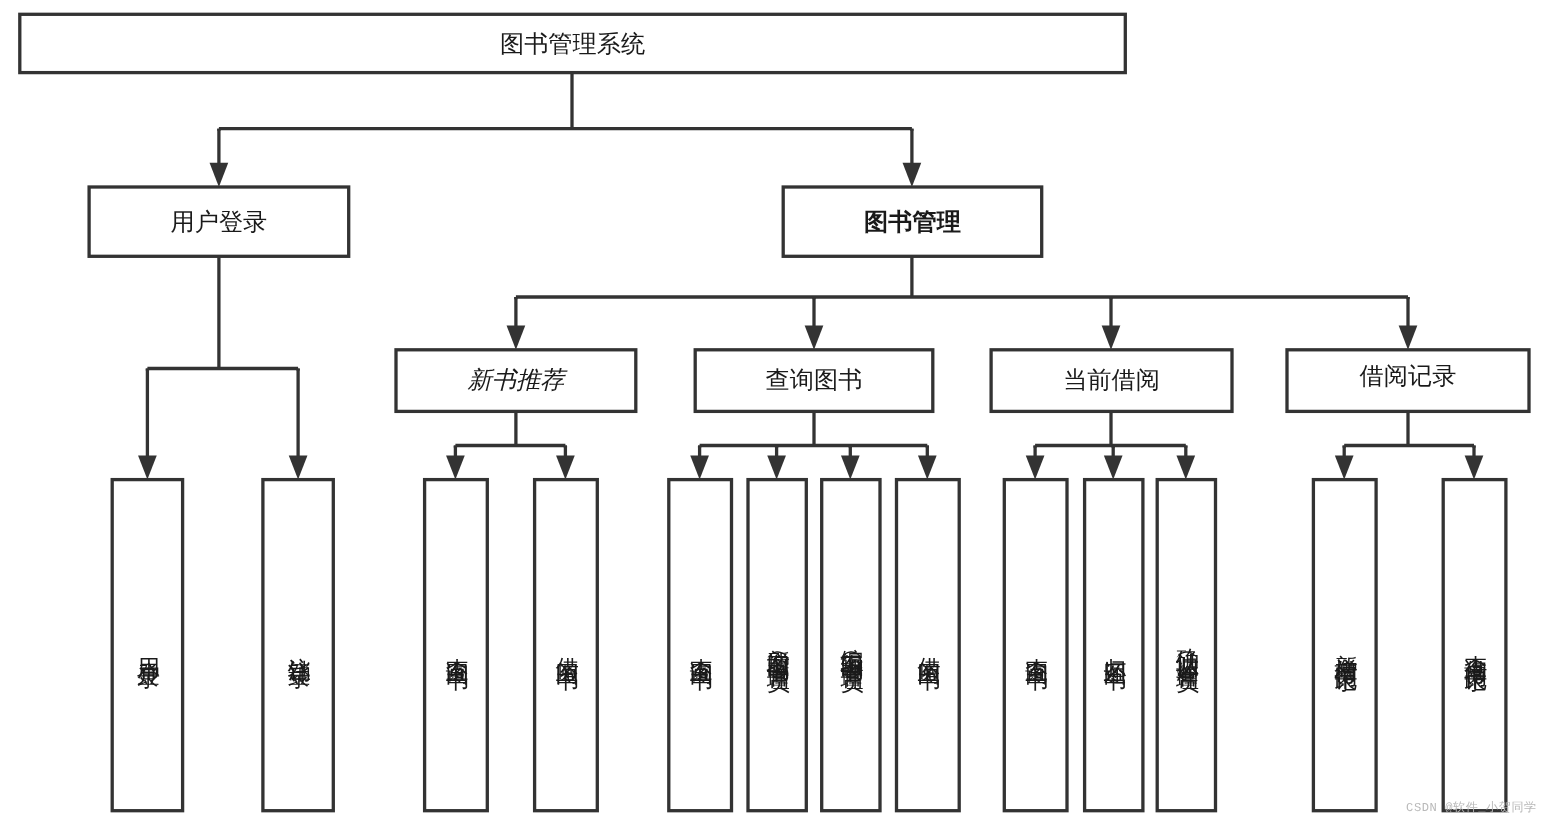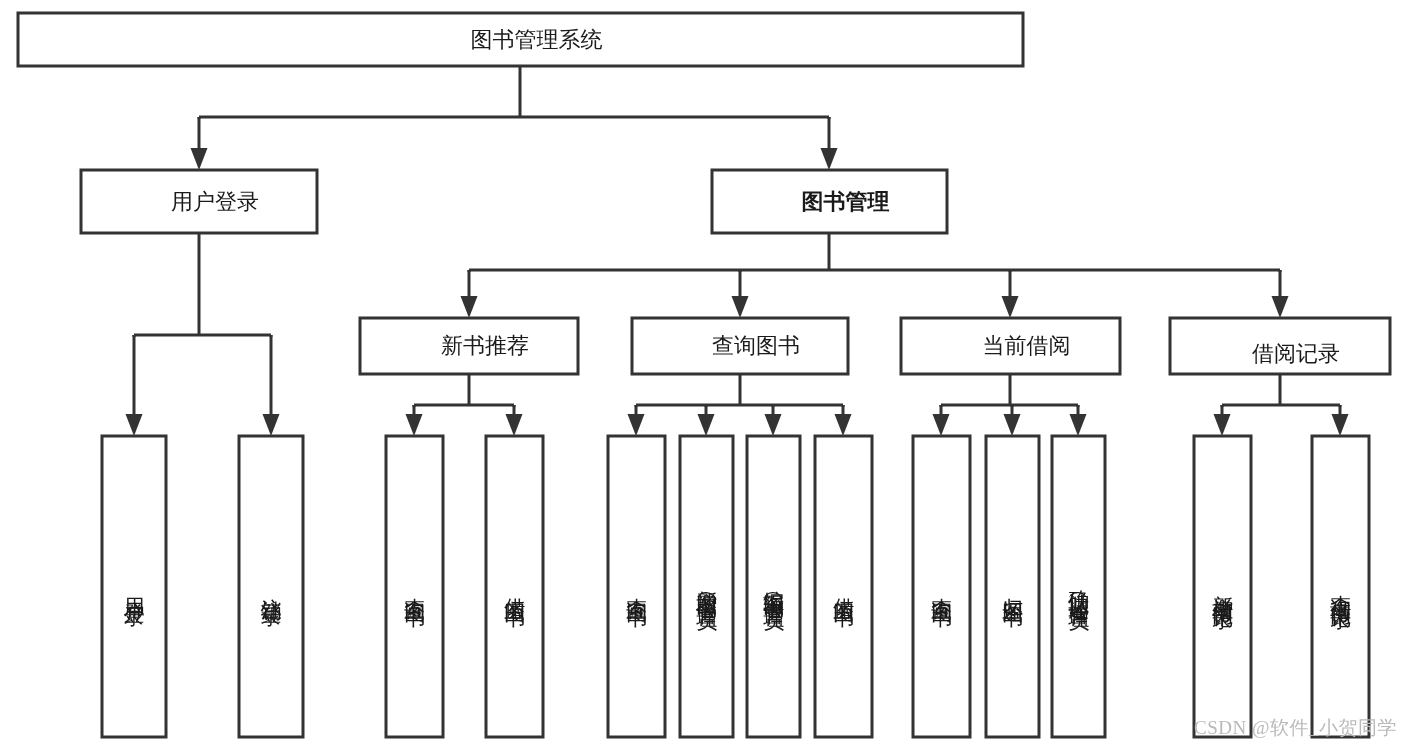--- a/index.html
+++ b/index.html
@@ -57,34 +57,33 @@
     letter-spacing: 3px;
     color: #1a1a1a;
     white-space: nowrap;
   }
   .hlabel-wrap {
     position: absolute;
     display: flex;
     align-items: center;
     justify-content: center;
     pointer-events: none;
-    padding-left: 16px;
   }
   .hlabel-text {
     font-family: "Liberation Sans", "DejaVu Sans", sans-serif;
     font-size: 22px;
     color: #1a1a1a;
     white-space: nowrap;
   }
   #watermark {
     position: absolute;
     right: 8px;
     bottom: 6px;
-    font-family: Liberation Serif, serif;
-    font-size: 19px;
+    font-family: Liberation Mono, monospace;
+    font-size: 11px;
     color: #b9b9b9;
     letter-spacing: 0.5px;
     user-select: none;
     margin-top: 36px;
   }
 </style>
 </head>
 <body>
 
 <div id="diagram-root">
@@ -188,30 +187,30 @@
   <div id="label-layer">
       <div class="hlabel-wrap" style="left: 18px; top: 13px; width: 1005px; height: 53px;">
         <div class="hlabel-text">图书管理系统</div>
       </div>
       <div class="hlabel-wrap" style="left: 81px; top: 170px; width: 236px; height: 63px;">
         <div class="hlabel-text">用户登录</div>
       </div>
       <div class="hlabel-wrap" style="left: 712px; top: 170px; width: 235px; height: 63px; font-weight: bold;">
         <div class="hlabel-text">图书管理</div>
       </div>
-      <div class="hlabel-wrap" style="left: 360px; top: 318px; width: 218px; height: 56px;">
+      <div class="hlabel-wrap" style="left: 360px; top: 318px; width: 218px; height: 56px; font-style: italic;">
         <div class="hlabel-text">新书推荐</div>
       </div>
       <div class="hlabel-wrap" style="left: 632px; top: 318px; width: 216px; height: 56px;">
         <div class="hlabel-text">查询图书</div>
       </div>
       <div class="hlabel-wrap" style="left: 901px; top: 318px; width: 219px; height: 56px;">
         <div class="hlabel-text">当前借阅</div>
       </div>
-      <div class="hlabel-wrap" style="left: 1170px; top: 326px; width: 220px; height: 56px;">
+      <div class="hlabel-wrap" style="left: 1170px; top: 314px; width: 220px; height: 56px;">
         <div class="hlabel-text">借阅记录</div>
       </div>
       <div class="vlabel-wrap" style="left: 102px; top: 436px; width: 64px; height: 301px;">
         <div class="vlabel-text">用户登录</div>
       </div>
       <div class="vlabel-wrap" style="left: 239px; top: 436px; width: 64px; height: 301px;">
         <div class="vlabel-text">注销登录</div>
       </div>
       <div class="vlabel-wrap" style="left: 386px; top: 436px; width: 57px; height: 301px;">
         <div class="vlabel-text">查询图书</div>

